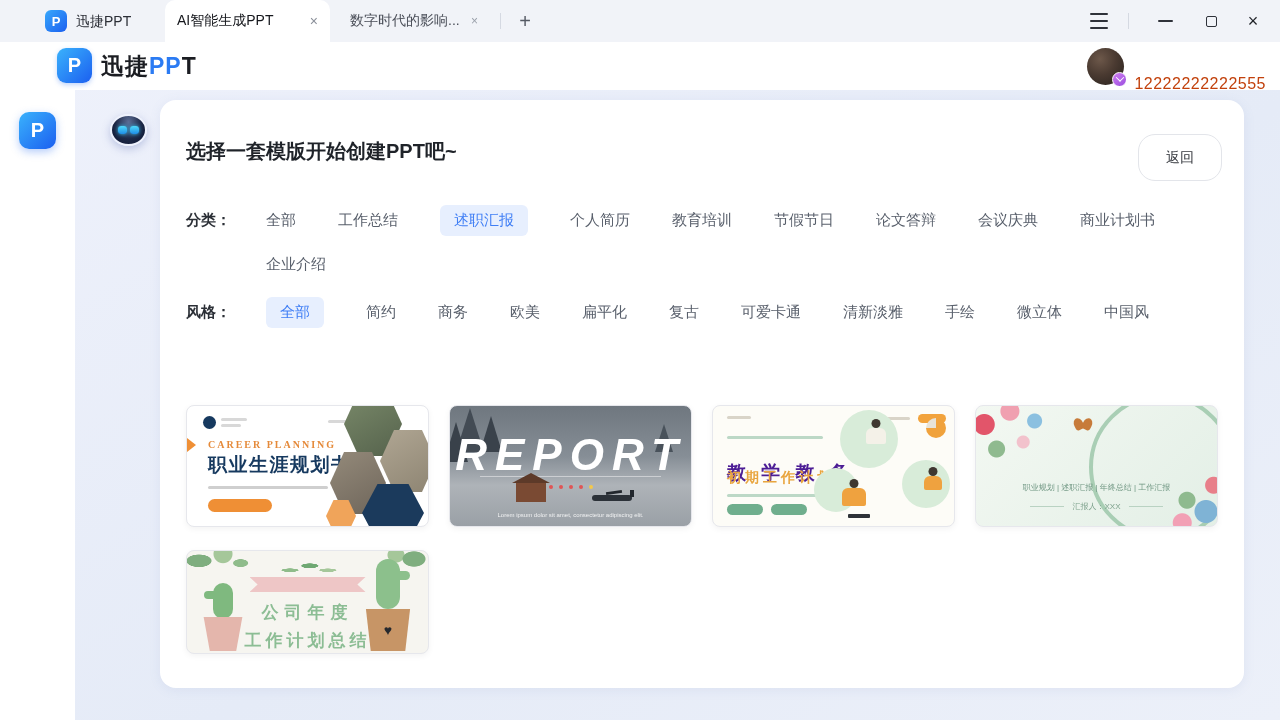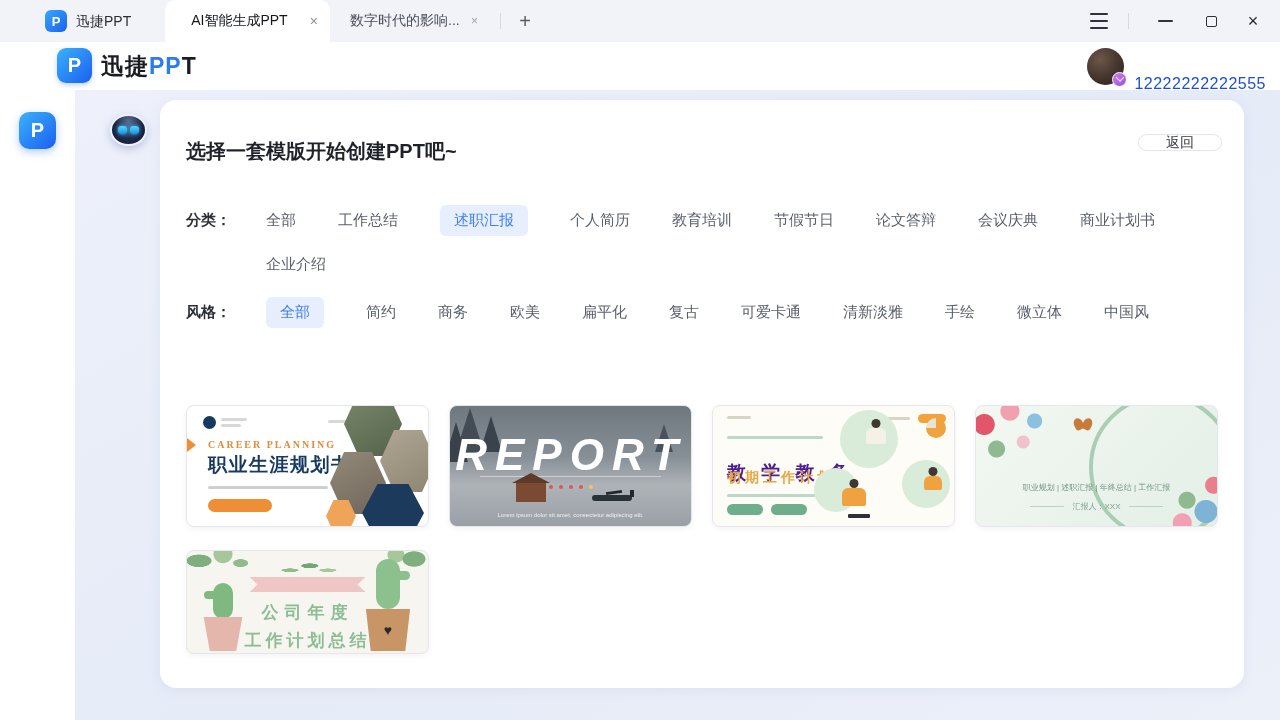--- a/index.html
+++ b/index.html
@@ -7,21 +7,21 @@
   .screen { position:relative; width:1280px; height:720px; overflow:hidden; background:#e9eef8; }
 
   
   .titlebar { position:absolute; top:0; left:0; width:1280px; height:42px; background:#f1f3f8; }
   .tb-logo { position:absolute; left:45px; top:10px; width:22px; height:22px; border-radius:6px;
     background:linear-gradient(135deg,#38a8fb,#1b5ff0); color:#fff; font-weight:800; font-size:13px;
     display:flex; align-items:center; justify-content:center; }
   .tb-appname { position:absolute; left:76px; top:0; height:42px; line-height:42px; font-size:14px; color:#2b2e36; }
   .tab { position:absolute; top:0; height:42px; display:flex; align-items:center; padding:0 12px; cursor:pointer; }
   .tab--active { left:165px; width:165px; background:#fff; border-radius:10px 10px 0 0; }
-  .tab--active .tab-label { color:#15171c;text-align:center; }
+  .tab--active .tab-label { color:#15171c; }
   .tab--plain { left:338px; width:152px; }
   .tab-label { flex:1; font-size:14px; color:#4a4e58; white-space:nowrap; overflow:hidden; }
   .tab-close { margin-left:8px; font-size:14px; color:#8a8f99; cursor:pointer; line-height:1; }
   .tab--plain .tab-close { font-size:12px; color:#9aa0aa; }
   .tb-sep { position:absolute; top:13px; width:1px; height:16px; background:#d5d9e2; }
   .newtab-btn { position:absolute; left:512px; top:8px; width:26px; height:26px; font-size:20px; color:#555a64;
     display:flex; align-items:center; justify-content:center; cursor:pointer; }
   .menu-btn { position:absolute; left:1088px; top:12px; width:22px; height:18px; display:flex;
     flex-direction:column; justify-content:space-between; cursor:pointer; padding:1px 2px; }
   .menu-btn i { display:block; height:2px; background:#2f323a; border-radius:1px; }
@@ -39,42 +39,42 @@
     font-weight:800; color:#1b1d22; letter-spacing:1px; }
   .brand .hl { color:#2b7bf3; }
   .account { position:absolute; right:14px; top:0; height:48px; display:flex; align-items:center; gap:10px; cursor:pointer; }
   .avatar { position:relative; width:37px; height:37px; border-radius:50%;
     background:radial-gradient(circle at 35% 30%, #6d584a 0%, #4a3a31 45%, #26201c 100%); }
   .vip { position:absolute; right:-3px; bottom:-2px; width:15px; height:15px; border-radius:50%;
     background:linear-gradient(145deg,#cf7cf0,#9b4fe0); border:1.5px solid #fff;
     display:flex; align-items:center; justify-content:center; }
   .vip i { width:6px; height:6px; border-left:1.6px solid #fff; border-bottom:1.6px solid #fff;
     transform:rotate(-45deg) translate(1px,-1px); }
-  .acct-num { font-size:16px; color:#1d4ed8; letter-spacing:.5px;margin-top:36px; }
+  .acct-num { font-size:16px; color:#c2410c; letter-spacing:.5px;margin-top:36px; }
 
   
   .bodyarea { position:absolute; top:90px; left:0; width:1280px; height:630px;
     background:linear-gradient(150deg,#eef1fb 0%,#e5ebf7 55%,#ecf0f9 100%); }
   .sidebar { position:absolute; left:0; top:0; width:75px; height:100%; background:#fff; }
   .side-logo { position:absolute; left:19px; top:22px; width:37px; height:37px; border-radius:10px;
     background:linear-gradient(135deg,#3ab2fc,#1b5ff0); color:#fff; font-weight:800; font-size:20px;
     display:flex; align-items:center; justify-content:center; box-shadow:0 3px 8px rgba(40,110,240,.35); cursor:pointer; }
 
   .robot { position:absolute; left:110px; top:24px; width:37px; height:32px; border-radius:50%;
     background:radial-gradient(ellipse at 50% 22%, #5b6d95 0%, #1d2846 55%, #0d1530 100%);
     border:2px solid #eef2fd; box-shadow:0 3px 8px rgba(90,110,180,.35); }
   .robot::before { content:""; position:absolute; left:6px; top:10px; width:9px; height:8px; border-radius:3px;
     background:linear-gradient(180deg,#4fd9f9,#1f8de6); box-shadow:0 0 4px #35c2f0; }
   .robot::after { content:""; position:absolute; right:6px; top:10px; width:9px; height:8px; border-radius:3px;
     background:linear-gradient(180deg,#4fd9f9,#1f8de6); box-shadow:0 0 4px #35c2f0; }
 
   .card { position:absolute; left:160px; top:10px; width:1084px; height:588px; background:#fff;
     border-radius:16px; box-shadow:0 2px 12px rgba(110,130,190,.10); }
   .page-title { position:absolute; left:26px; top:38px; font-size:20px; font-weight:800; color:#1f2329; }
-  .back-btn { position:absolute; right:22px; top:34px; width:84px; height:17px; background:#fff;
+  .back-btn { position:absolute; right:22px; top:34px; width:84px; height:47px; background:#fff;
     border:1px solid #e3e5ea; border-radius:17px; font-size:14px; color:#34373d; cursor:pointer;
     display:flex; align-items:center; justify-content:center; }
 
   .frow { position:absolute; left:26px; display:flex; align-items:center; height:32px; }
   .frow--cat1 { top:104px; } .frow--cat2 { top:148px; } .frow--style { top:196px; } .frow--color { top:244px; }
   .flabel { width:80px; font-size:15px; font-weight:700; color:#2b2f36; flex:none; }
   .chips { display:flex; gap:42px; align-items:center; }
   .chip { font-size:15px; color:#585f6b; cursor:pointer; white-space:nowrap; }
   .chip--selected { background:#e7effe; color:#3f7ef5; padding:6px 14px; border-radius:6px; }
   .swatches { display:flex; gap:15px; align-items:center; }

